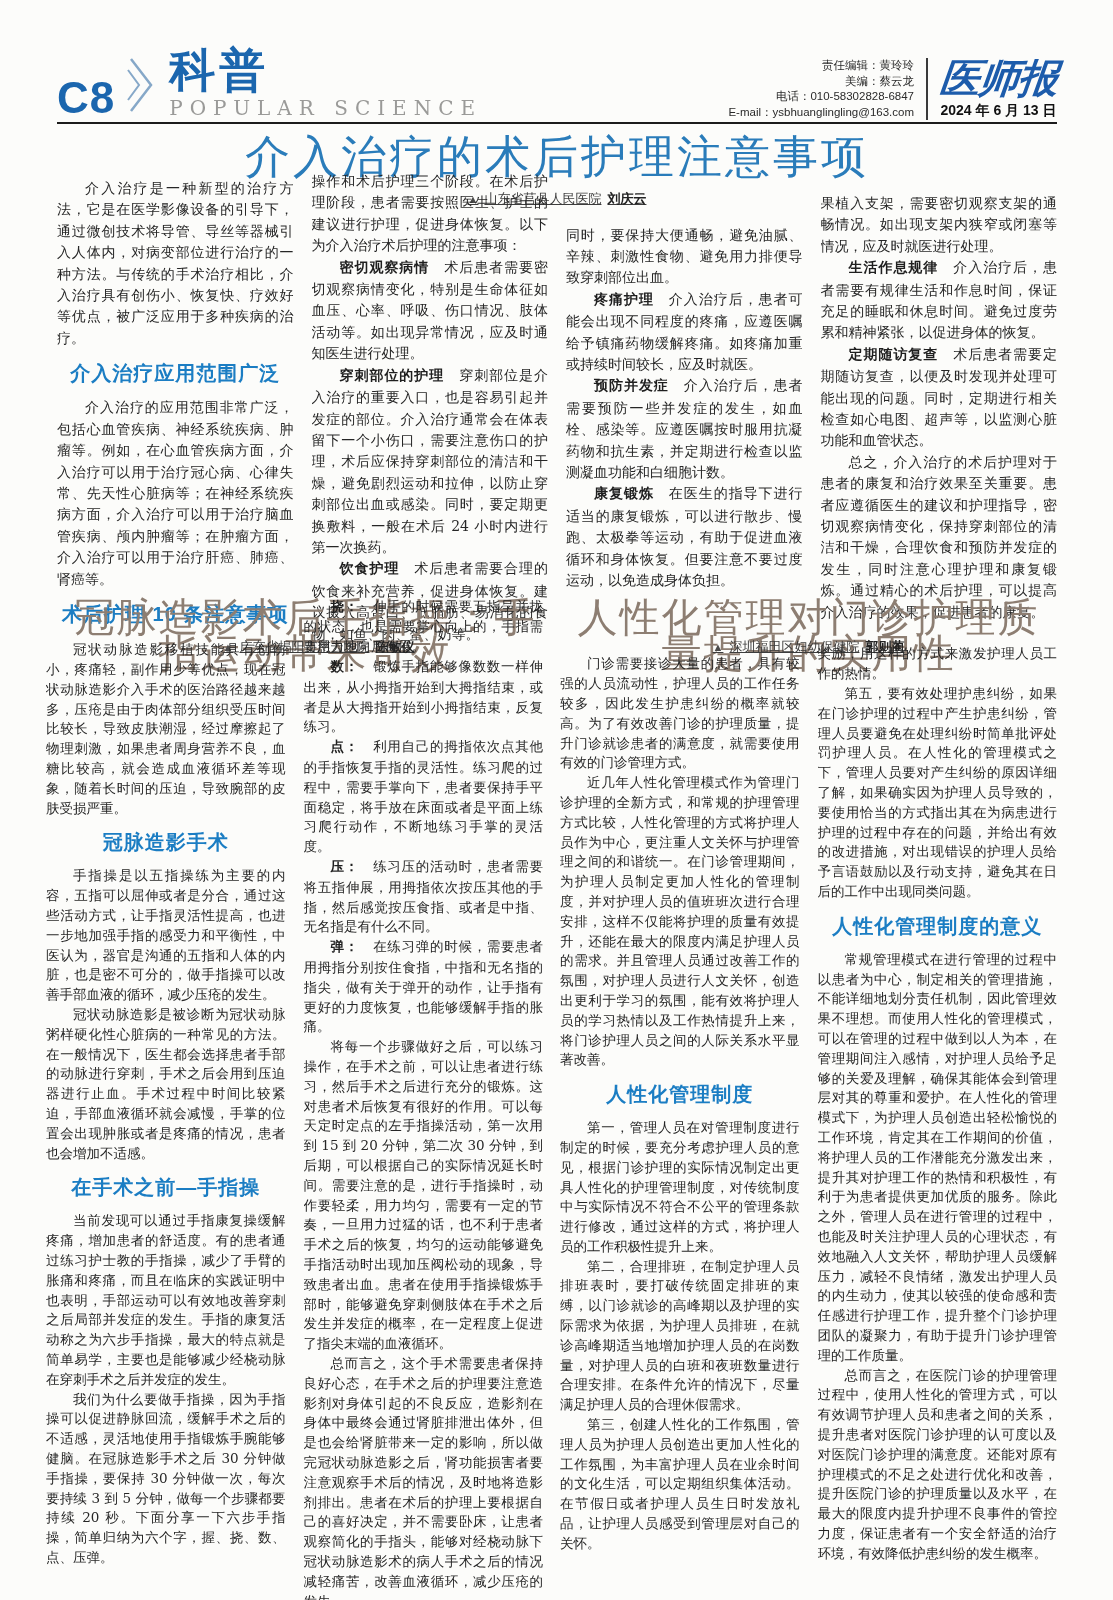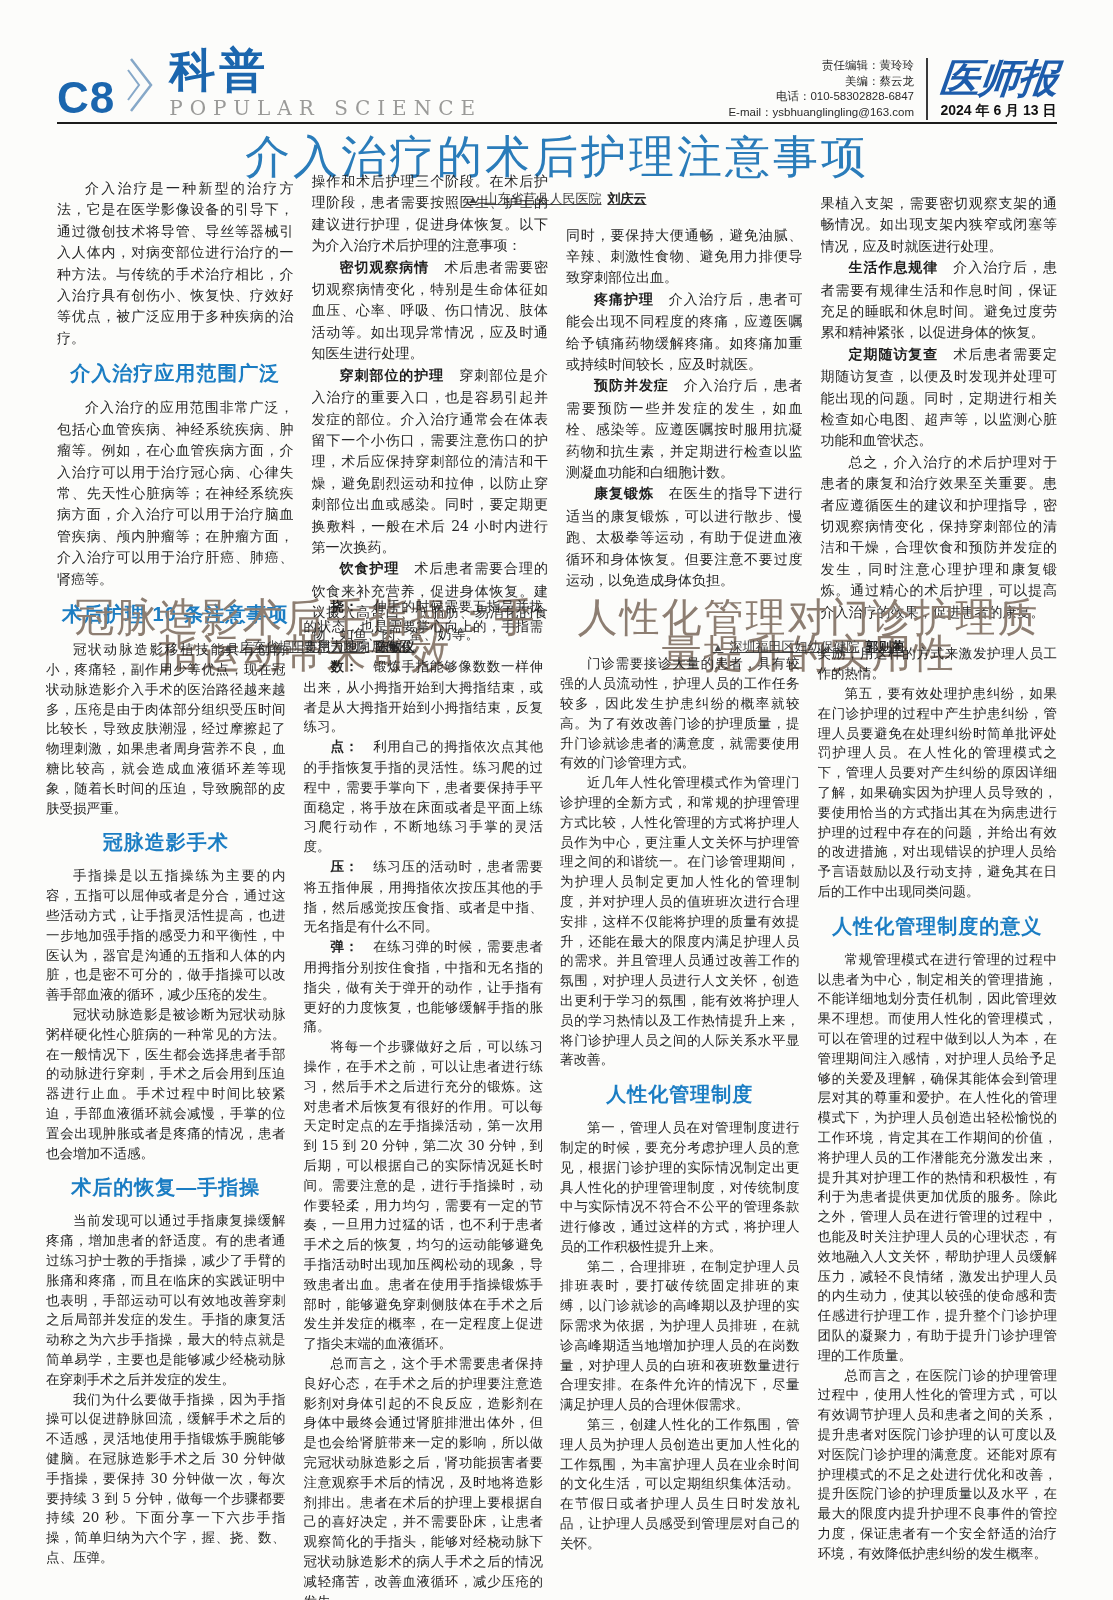--- a/index.html
+++ b/index.html
@@ -117,21 +117,21 @@
   <div class="sub-title lt-title">冠脉造影术后手指操：手指运动带来奇效</div>
   <div class="byline lt-byline">
     <span class="tri">▲</span><span>广东省揭阳市慈云医院</span><span class="auth">陈敏仪</span>
   </div>
   <div class="cols lt-cols">
       <div class="col">
         <p>冠状动脉造影移植技能具有创伤小，疼痛轻，副作用少等优点，现在冠状动脉造影介入手术的医治路径越来越多，压疮是由于肉体部分组织受压时间比较长，导致皮肤潮湿，经过摩擦起了物理刺激，如果患者周身营养不良，血糖比较高，就会造成血液循环差等现象，随着长时间的压迫，导致腕部的皮肤受损严重。</p>
         <h3>冠脉造影手术</h3>
         <p>手指操是以五指操练为主要的内容，五指可以屈伸或者是分合，通过这些活动方式，让手指灵活性提高，也进一步地加强手指的感受力和平衡性，中医认为，器官是沟通的五指和人体的内脏，也是密不可分的，做手指操可以改善手部血液的循环，减少压疮的发生。</p>
         <p>冠状动脉造影是被诊断为冠状动脉粥样硬化性心脏病的一种常见的方法。在一般情况下，医生都会选择患者手部的动脉进行穿刺，手术之后会用到压迫器进行止血。手术过程中时间比较紧迫，手部血液循环就会减慢，手掌的位置会出现肿胀或者是疼痛的情况，患者也会增加不适感。</p>
-        <h3>术后的恢复—手指操</h3>
+        <h3>在手术之前—手指操</h3>
         <p>当前发现可以通过手指康复操缓解疼痛，增加患者的舒适度。有的患者通过练习护士教的手指操，减少了手臂的胀痛和疼痛，而且在临床的实践证明中也表明，手部运动可以有效地改善穿刺之后局部并发症的发生。手指的康复活动称之为六步手指操，最大的特点就是简单易学，主要也是能够减少经桡动脉在穿刺手术之后并发症的发生。</p>
         <p>我们为什么要做手指操，因为手指操可以促进静脉回流，缓解手术之后的不适感，灵活地使用手指锻炼手腕能够健脑。在冠脉造影手术之后 30 分钟做手指操，要保持 30 分钟做一次，每次要持续 3 到 5 分钟，做每一个步骤都要持续 20 秒。下面分享一下六步手指操，简单归纳为六个字，握、挠、数、点、压弹。</p>
       </div>
       <div class="col">
         <p><span class="lead">挠：　</span>伸手的时候需要五指呈并拢的状态，也是需要掌心向上的，手指需要用力地向后伸展。</p>
         <p><span class="lead">数：　</span>锻炼手指能够像数数一样伸出来，从小拇指开始到大拇指结束，或者是从大拇指开始到小拇指结束，反复练习。</p>
         <p><span class="lead">点：　</span>利用自己的拇指依次点其他的手指恢复手指的灵活性。练习爬的过程中，需要手掌向下，患者要保持手平面稳定，将手放在床面或者是平面上练习爬行动作，不断地练习手掌的灵活度。</p>
         <p><span class="lead">压：　</span>练习压的活动时，患者需要将五指伸展，用拇指依次按压其他的手指，然后感觉按压食指、或者是中指、无名指是有什么不同。</p>
         <p><span class="lead">弹：　</span>在练习弹的时候，需要患者用拇指分别按住食指，中指和无名指的指尖，做有关于弹开的动作，让手指有更好的力度恢复，也能够缓解手指的胀痛。</p>
         <p>将每一个步骤做好之后，可以练习操作，在手术之前，可以让患者进行练习，然后手术之后进行充分的锻炼。这对患者术后恢复有很好的作用。可以每天定时定点的左手指操活动，第一次用到 15 到 20 分钟，第二次 30 分钟，到后期，可以根据自己的实际情况延长时间。需要注意的是，进行手指操时，动作要轻柔，用力均匀，需要有一定的节奏，一旦用力过猛的话，也不利于患者手术之后的恢复，均匀的运动能够避免手指活动时出现加压阀松动的现象，导致患者出血。患者在使用手指操锻炼手部时，能够避免穿刺侧肢体在手术之后发生并发症的概率，在一定程度上促进了指尖末端的血液循环。</p>

